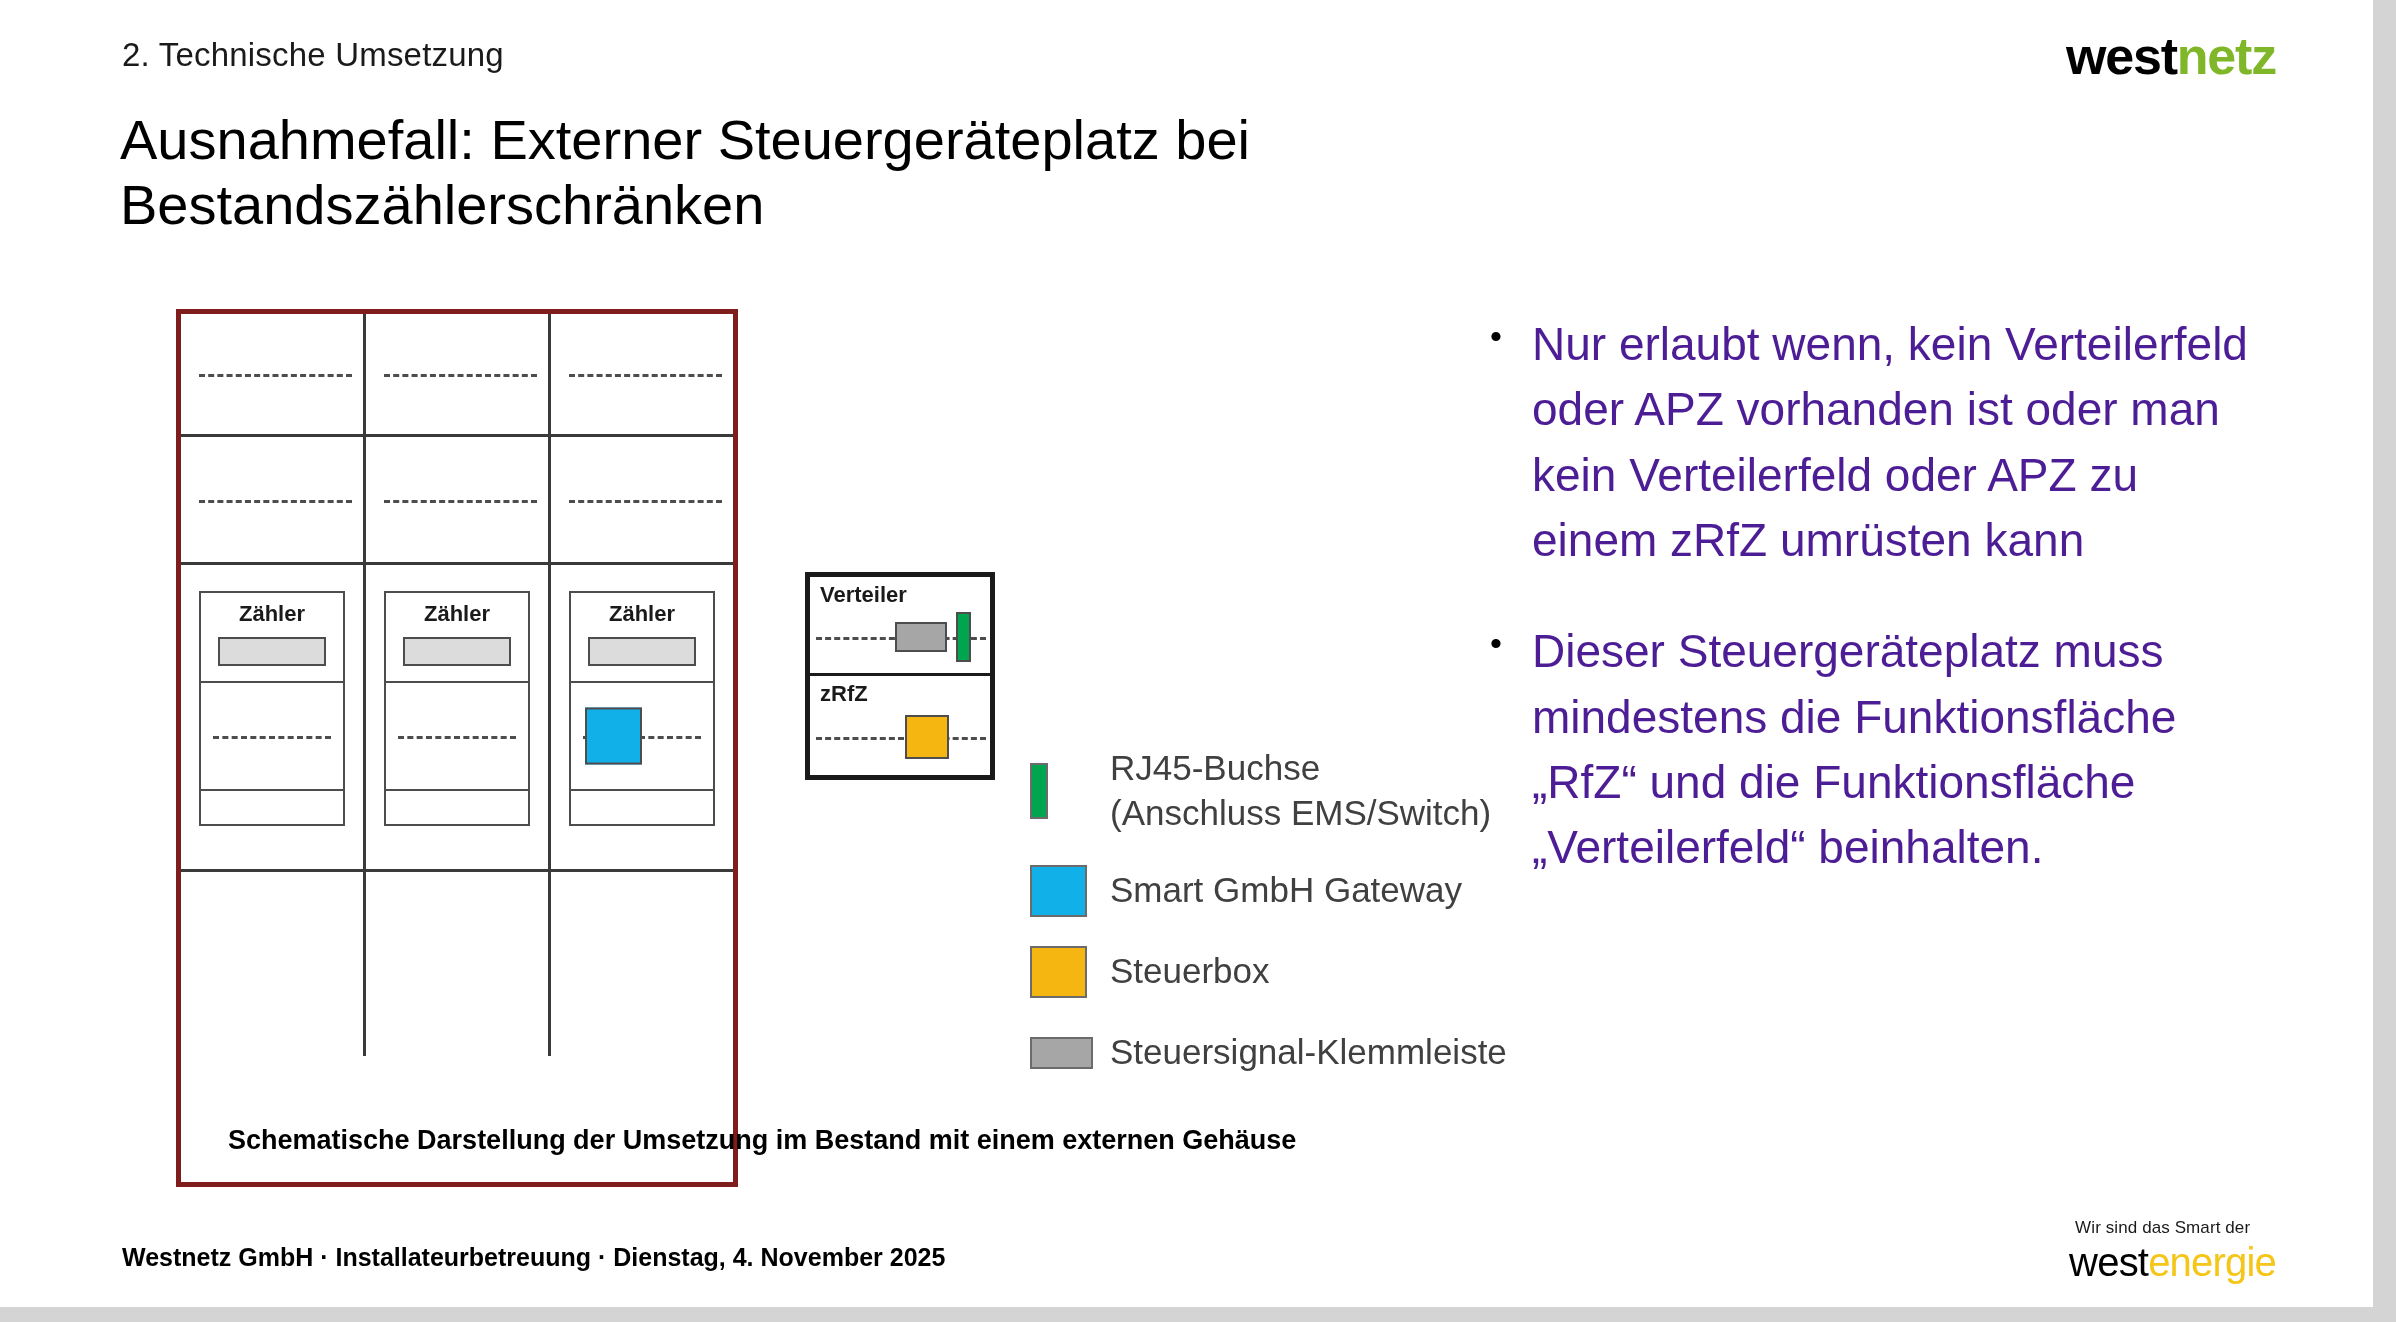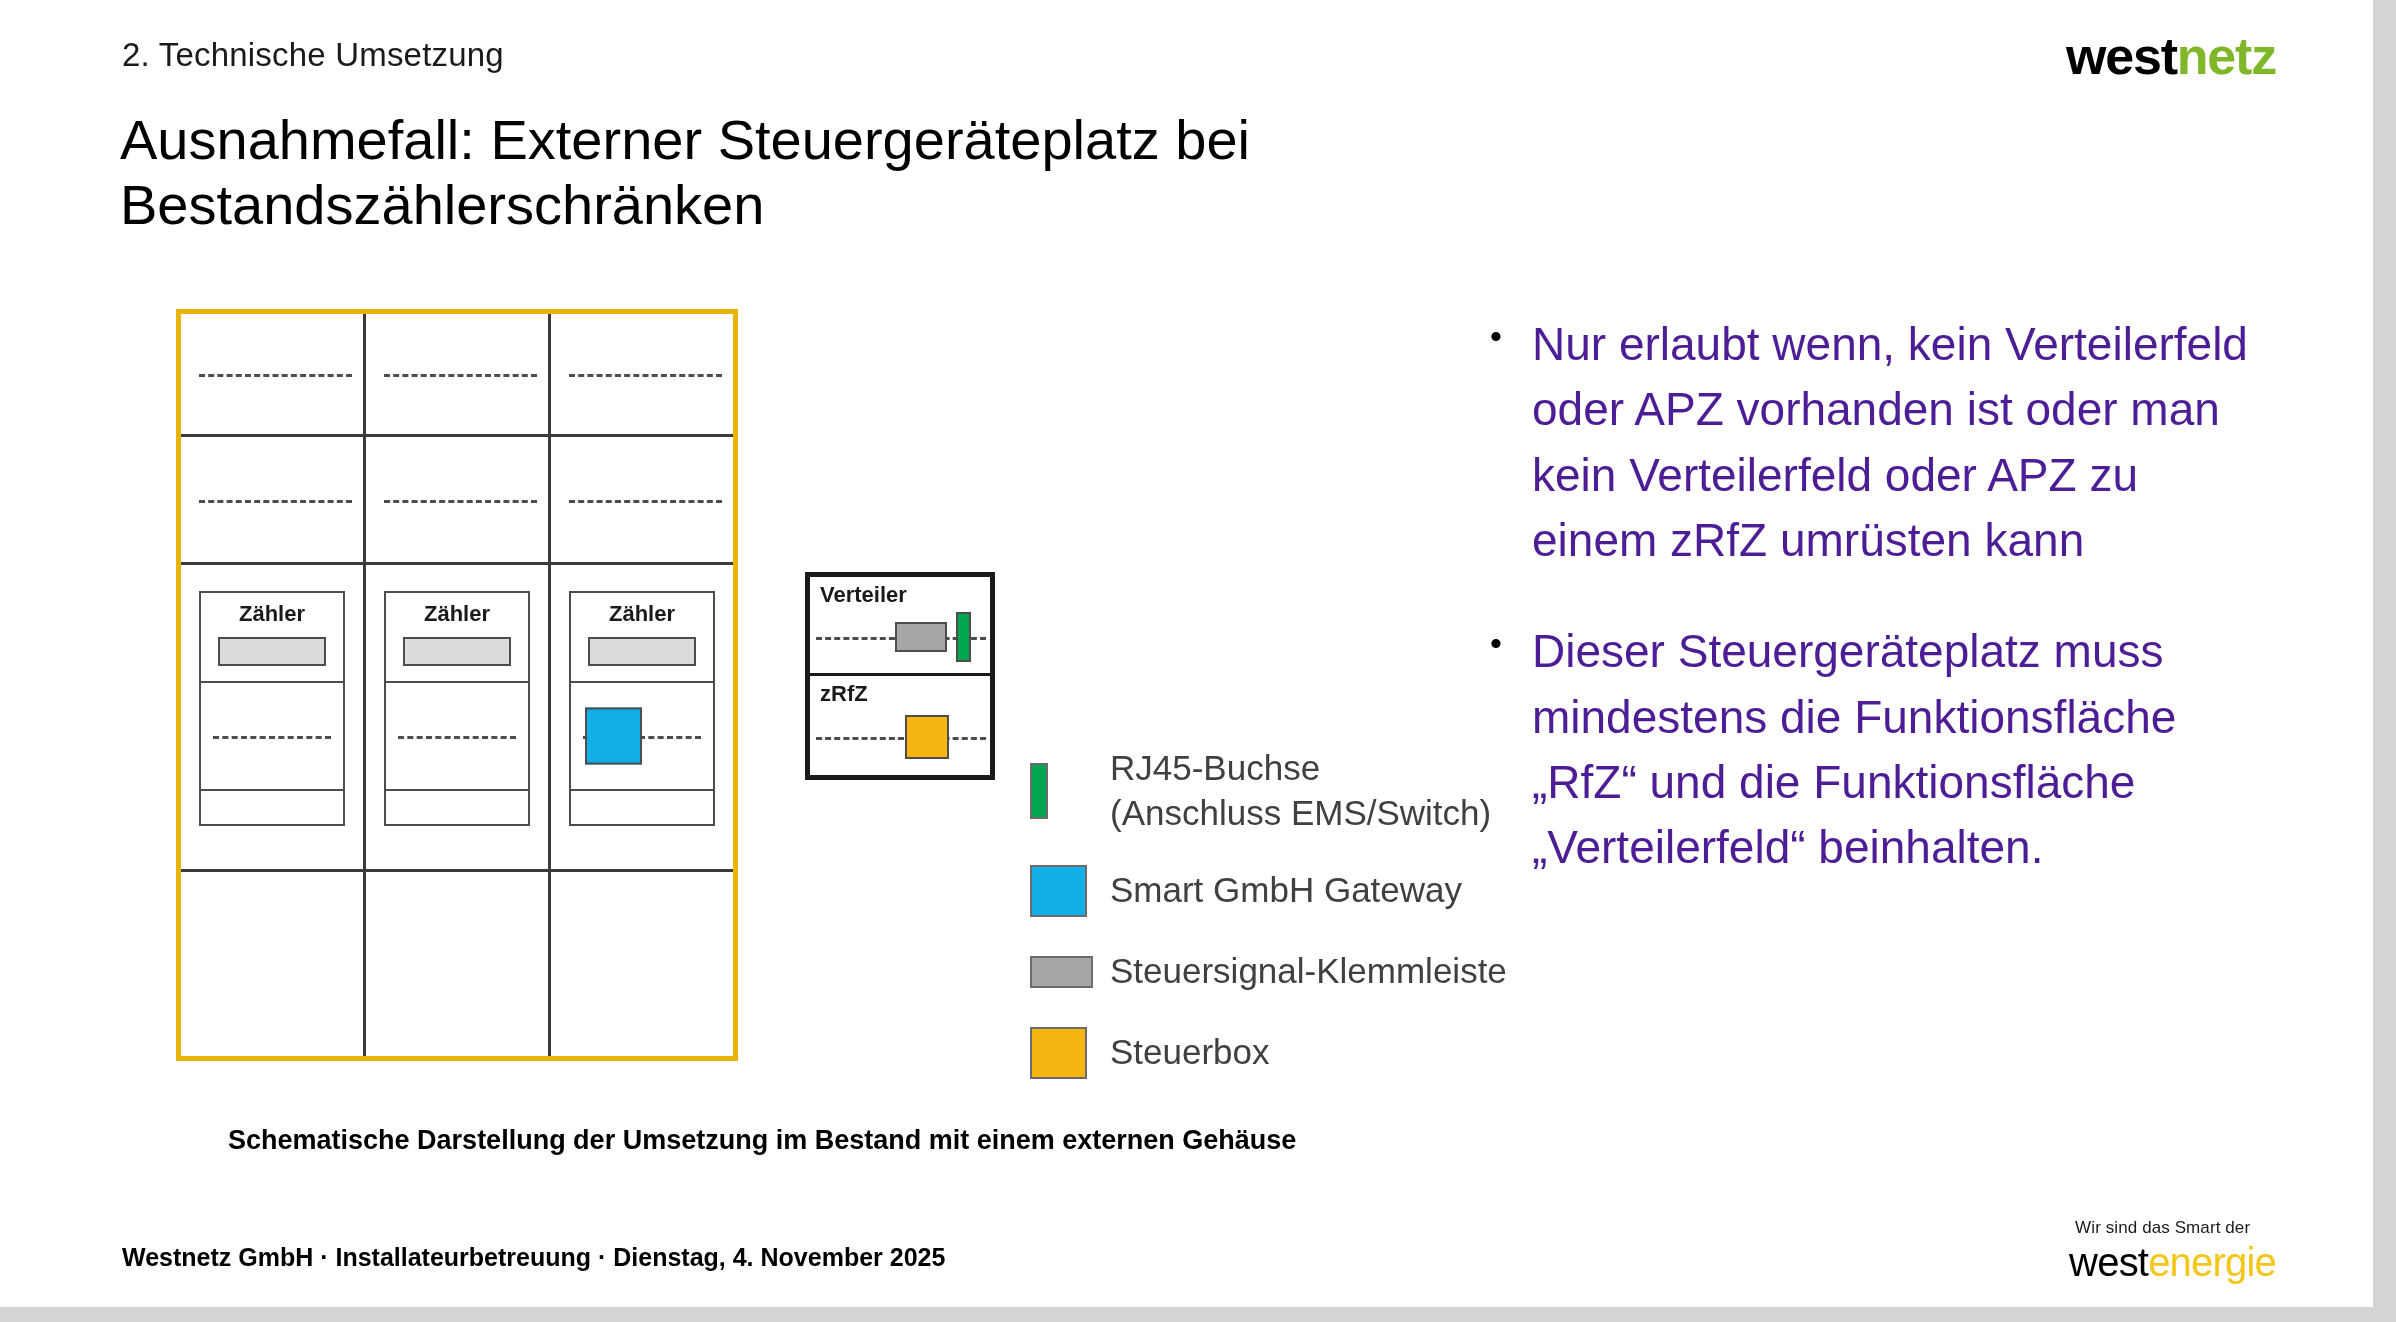--- a/index.html
+++ b/index.html
@@ -112,22 +112,22 @@
     font-size: 27px;
     font-weight: bold;
     color: #000000;
     white-space: nowrap;
   }
 
   
   .cabinet {
     position: absolute;
     left: 176px; top: 309px;
-    width: 562px; height: 752px;
-    border: 5px solid #eab308;
+    width: 562px; height: 878px;
+    border: 5px solid #7f1d1d;
     box-sizing: border-box;
     background: #ffffff;
   }
   .cab-row {
     position: relative;
     box-sizing: border-box;
     display: flex;
   }
   .cab-row.r1 { height: 123px; border-bottom: 3px solid #3a3a3a; }
   .cab-row.r2 { height: 128px; border-bottom: 3px solid #3a3a3a; }
@@ -459,30 +459,30 @@
 
     <div class="legend-item">
       <div class="legend-swatch-wrap">
         <div class="swatch sw-smgw"></div>
       </div>
       <div class="legend-label">Smart GmbH Gateway</div>
     </div>
 
     <div class="legend-item">
       <div class="legend-swatch-wrap">
-        <div class="swatch sw-klemm"></div>
-      </div>
-      <div class="legend-label">Steuersignal-Klemmleiste</div>
+        <div class="swatch sw-steuerbox"></div>
+      </div>
+      <div class="legend-label">Steuerbox</div>
     </div>
 
     <div class="legend-item">
       <div class="legend-swatch-wrap">
-        <div class="swatch sw-steuerbox"></div>
-      </div>
-      <div class="legend-label">Steuerbox</div>
+        <div class="swatch sw-klemm"></div>
+      </div>
+      <div class="legend-label">Steuersignal-Klemmleiste</div>
     </div>
 
   </div>
 
   <div class="bullets">
     <div class="bullet">
       <div class="bullet-dot">•</div>
       <div class="bullet-text">Nur erlaubt wenn, kein Verteilerfeld oder APZ vorhanden ist oder man kein Verteilerfeld oder APZ zu einem zRfZ umrüsten kann</div>
     </div>
     <div class="bullet">

